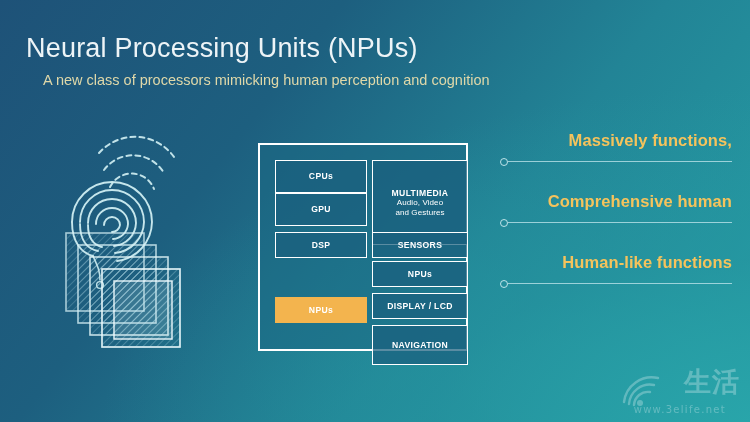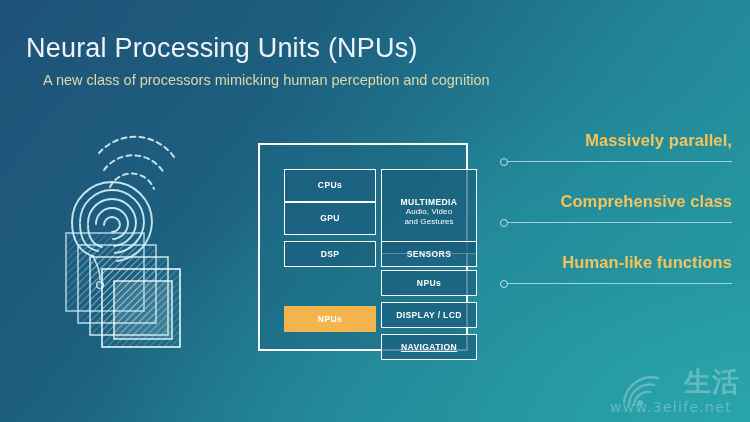--- a/index.html
+++ b/index.html
@@ -33,21 +33,21 @@
   
   #leftArt { position:absolute; left:60px; top:125px; width:200px; height:225px; }
   #leftArt svg { display:block; }
 
   
   #diagram {
     position:absolute; left:258px; top:143px;
     width:210px; height:208px;
     border:2px solid #ffffff;
     background:rgba(28,104,132,0.55);
-    padding:24px;
+    padding:15px;
   }
   #diagInner { position:relative; width:100%; height:100%; }
   .cell {
     position:absolute;
     border:1.6px solid #ffffff;
     background:rgba(26,96,126,0.72);
     color:#ffffff;
     display:flex; flex-direction:column;
     align-items:center; justify-content:center;
     text-align:center;
@@ -62,21 +62,21 @@
   #c-cpus    { left:0;   top:0;    width:92px; height:33px; }
   #c-gpu     { left:0;   top:33px; width:92px; height:33px; }
   #c-dsp     { left:0;   top:72px; width:92px; height:26px; }
   #c-npus    { left:0;   top:101px;width:92px; height:26px; }
   #c-conn    { left:0;   top:133px;width:92px; height:58px; }
   
   #c-mm      { left:97px;top:0;    width:96px; height:85px;justify-content:center; }
   #c-sensors { left:97px;top:72px; width:96px; height:26px; }
   #c-isps    { left:97px;top:101px;width:96px; height:26px; }
   #c-display { left:97px;top:133px;width:96px; height:26px;justify-content:center; }
-  #c-nav     { left:97px;top:165px;width:96px; height:26px;text-decoration:underline; }
+  #c-nav     { left:97px;top:165px;width:96px; height:40px; }
 
   
   .callout { position:absolute; left:500px; width:232px; }
   #call1 { top:130px; }
   #call2 { top:191px; }
   #call3 { top:252px; }
   .callout .txt {
     color:#f5c35c; font-size:16.5px; font-weight:bold;
     line-height:1.26; text-align:right; letter-spacing:0.1px;
   }
@@ -101,22 +101,22 @@
     width:122px; height:48px;
     opacity:0.30;
   }
   #wm-glyphs {
     position:absolute; right:2px; top:0;
     font-size:27px; color:#e8f6f8; line-height:1;
     font-family:"DejaVu Sans", sans-serif; font-weight:bold;
     letter-spacing:1px; white-space:nowrap;
   }
   #wm-url {
-    position:absolute; right:10px; bottom:1px;
-    font-size:14px; color:#e6f4f6; letter-spacing:1.3px;
+    position:absolute; right:16px; bottom:1px;
+    font-size:10px; color:#e6f4f6; letter-spacing:1.3px;
     font-family:"DejaVu Sans", sans-serif; white-space:nowrap;text-align:center;
   }
   #wm-arc { position:absolute; left:0; top:4px; }
 </style>
 </head>
 <body>
 
 <div id="slide">
 
   <div id="title">Neural Processing Units (NPUs)</div>
@@ -204,31 +204,31 @@
 
       <div class="cell" id="c-nav">
         <span class="hd">NAVIGATION</span>
       </div>
 
     </div>
   </div>
 
   <div class="callout" id="call1">
     <div class="txt">
-      <div>Massively parallel,</div>
+      <div>Massively functions,</div>
     </div>
     <div class="rule">
       <span class="dot"></span>
       <span class="line"></span>
     </div>
   </div>
 
   <div class="callout" id="call2">
     <div class="txt">
-      <div>Comprehensive  class</div>
+      <div>Comprehensive  human</div>
     </div>
     <div class="rule">
       <span class="dot"></span>
       <span class="line"></span>
     </div>
   </div>
 
   <div class="callout" id="call3">
     <div class="txt">
       <div>Human-like functions</div>

